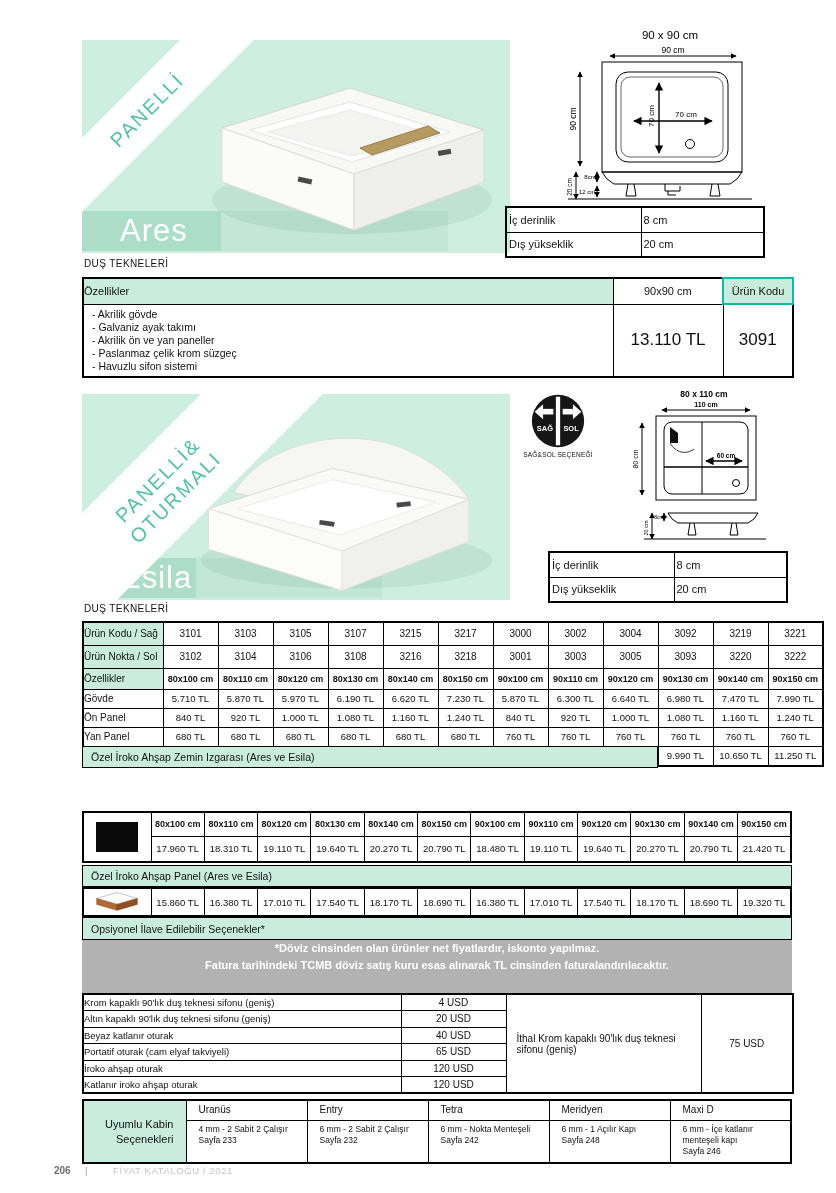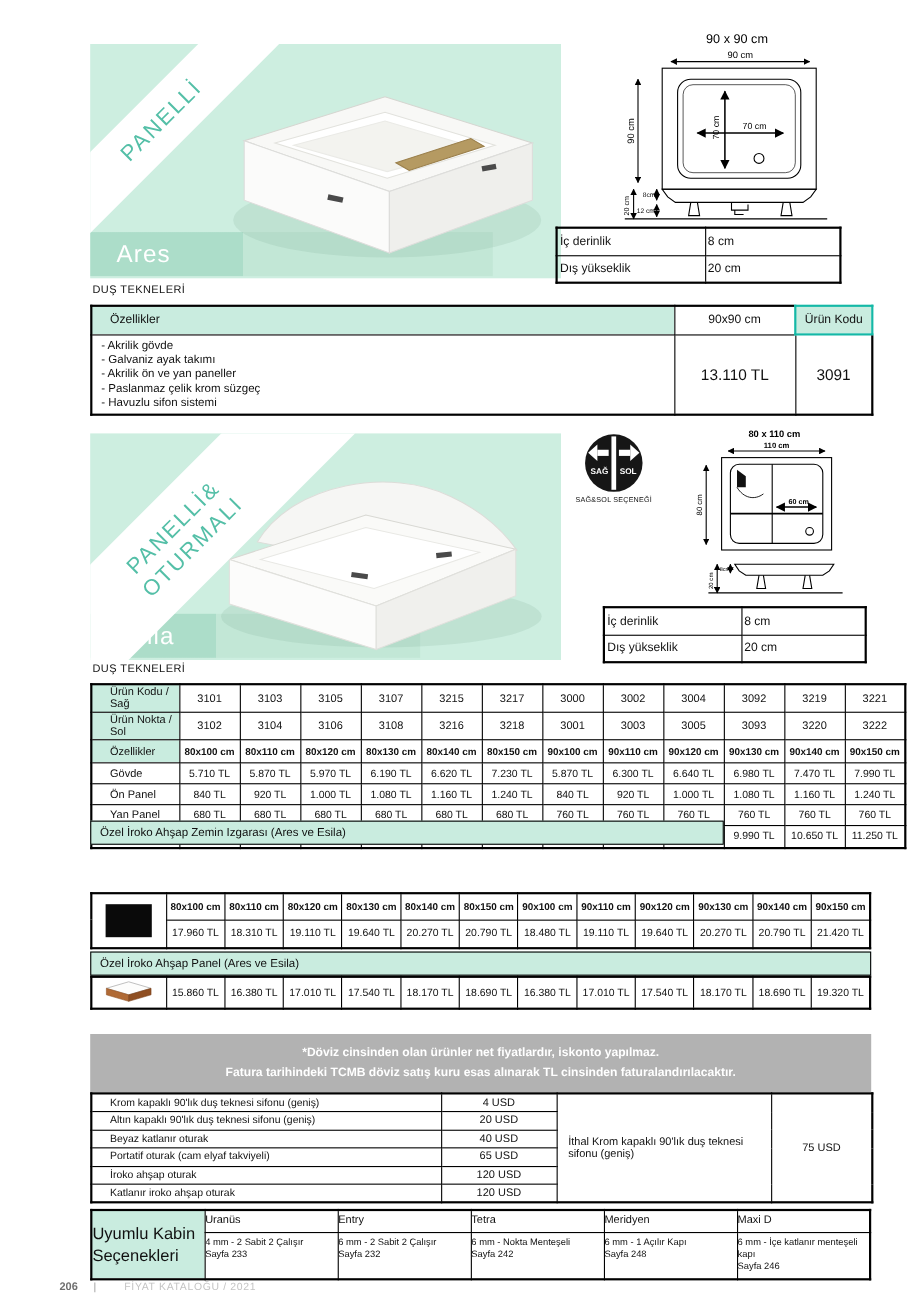--- a/index.html
+++ b/index.html
@@ -5,54 +5,54 @@
   *{margin:0;padding:0;box-sizing:border-box}
   html,body{background:#fff}
   body{font-family:"Liberation Sans",sans-serif;color:#111}
   .page{position:relative;width:836px;height:1193px;background:#fff;overflow:hidden}
   .abs{position:absolute}
 
   
   .card{background:#cdeee0;overflow:hidden}
   .ribbon{position:absolute;background:#fff;transform:rotate(-45deg);display:flex;flex-direction:column;align-items:center;justify-content:center;color:#54bfa7;letter-spacing:2px;font-size:20px;line-height:1.25;text-align:center}
   .name-band{position:absolute;left:0;height:40px;background:linear-gradient(to right,#acddc9 0 38%,#c2e7d6 38%);display:flex;align-items:center}
-  .name-band span{color:#fff;font-size:22px;letter-spacing:1px;margin-left:24px}
+  .name-band span{color:#fff;font-size:31px;letter-spacing:1px;margin-left:38px}
   .duct{font-size:10px;letter-spacing:.4px;color:#121212}
 
   
   table{border-collapse:collapse;table-layout:fixed}
   .grid{border:2px solid #000;font-size:9.5px}
   .grid td{border:1px solid #000;text-align:center;padding:1px 2px;overflow:hidden;vertical-align:middle}
-  .grid td.lbl{text-align:left;padding-left:16px}
+  .grid td.lbl{text-align:left;padding-left:0}
   .mint{background:#c9ecdf}
   tr.codes td{font-size:10px;height:23px}
   tr.sizes td{font-size:9px;font-weight:bold;height:21px}
   tr.prices td{font-size:9.5px;height:19px}
   tr.toplam td{height:20px}
 
   .depth{border:2px solid #000;font-size:11px}
   .depth td{border:1px solid #000;height:25px;padding-left:2px}
 
   .band{background:#c9ecdf;border:1.5px solid #000;display:flex;align-items:center;padding-left:8px;font-size:10.5px}
 
   .ares-price td{vertical-align:middle}
   .ares-price .features{font-size:10.5px;line-height:1.24;padding:3px 0 3px 8px;text-align:left}
-  .ares-price .big{font-size:14px}
+  .ares-price .big{font-size:17px}
   .ares-price td.kodu{border:2px solid #14b8a6}
   .ares-price tr.h td{height:26px;font-size:11px}
 
-  .gray-note{background:#b2b2b2;color:#fff;font-weight:bold;font-size:11px;text-align:center;display:flex;flex-direction:column;justify-content:center;line-height:1.55}
+  .gray-note{background:#b2b2b2;color:#fff;font-weight:bold;font-size:11px;text-align:center;display:flex;flex-direction:column;justify-content:flex-start;line-height:1.55}
 
   .opts td{height:16.5px;font-size:9.5px}
   .opts td.val{font-size:10px}
   .opts td.desc{font-size:10px;text-align:left;padding-left:10px}
   .opts td.v75{font-size:10px}
 
-  .cabins td{vertical-align:top;text-align:left;padding:3px 0}
-  .cabins td.cab-title{vertical-align:middle;text-align:left;font-size:15px;line-height:1.3}
+  .cabins td{vertical-align:top;text-align:left;padding:3px 12px}
+  .cabins td.cab-title{vertical-align:middle;text-align:right;font-size:11px;line-height:1.3}
   .cabins td.cab-name{font-size:10px;height:20px}
   .cabins td.cab-detail{font-size:8.5px;line-height:1.3;height:43px}
 
   .swatch{width:42px;height:30px;background:#0a0a0a;margin:0 auto}
 
   .footer{position:absolute;top:1165px;left:0;width:836px;font-size:9.5px;color:#b5b5b5}
   .footer .pg{position:absolute;left:54px;color:#6f6f6f;font-weight:bold;font-size:10px}
   .footer .sep{position:absolute;left:85px;color:#9a9a9a}
   .footer .ttl{position:absolute;left:113px;letter-spacing:.6px;color:#c4c4c4}
 
@@ -454,20 +454,21 @@
           <td>16.380 TL</td>
           <td>17.010 TL</td>
           <td>17.540 TL</td>
           <td>18.170 TL</td>
           <td>18.690 TL</td>
           <td>19.320 TL</td>
         </tr>
   </tbody>
     </table>
 
+  <div class="abs band" style="left:82px;top:917px;width:710px;height:23px">Opsiyonel İlave Edilebilir Seçenekler*</div>
   <div class="abs gray-note" style="left:82px;top:940px;width:710px;height:53px">
     <div>*Döviz cinsinden olan ürünler net fiyatlardır, iskonto yapılmaz.</div>
     <div>Fatura tarihindeki TCMB döviz satış kuru esas alınarak TL cinsinden faturalandırılacaktır.</div>
   </div>
   <table class="abs grid opts" style="left:82px;top:993px;width:710px">
     <colgroup>
         <col style="width:318px">
         <col style="width:105px">
         <col style="width:195px">
         <col style="width:92px">

